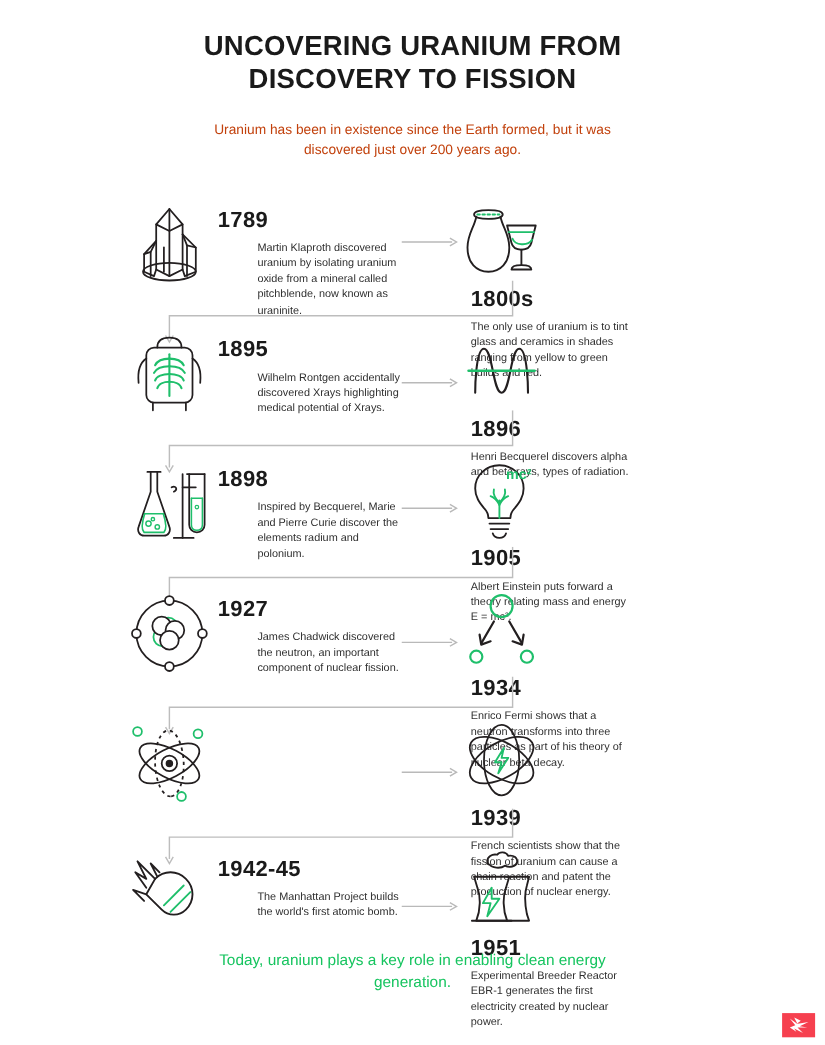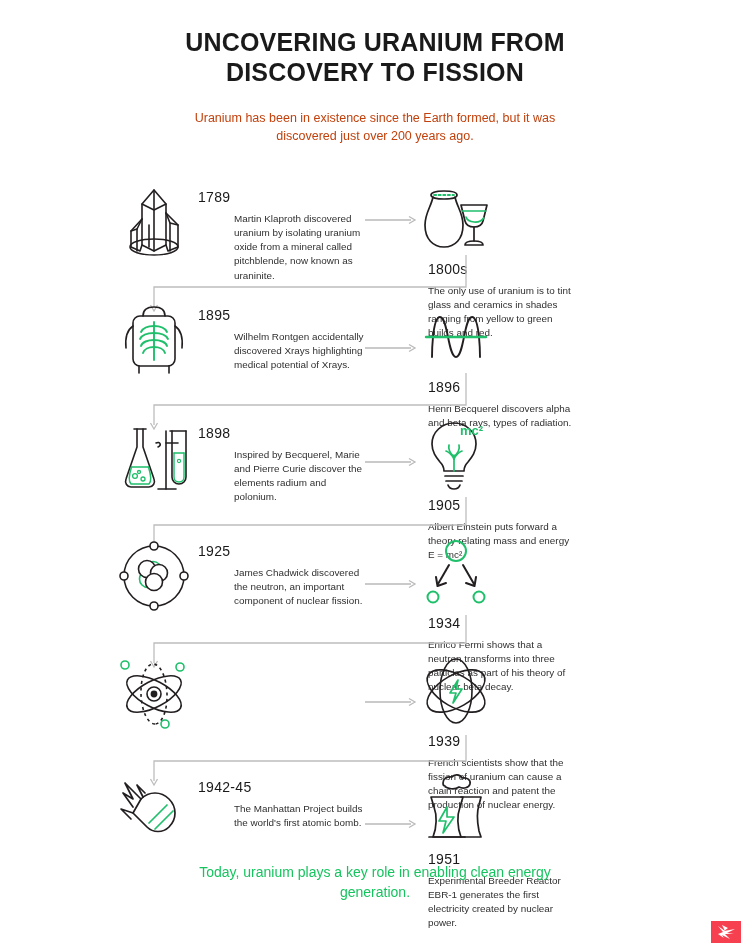--- a/index.html
+++ b/index.html
@@ -66,22 +66,22 @@
     display: flex;
     align-items: center;
     justify-content: center;
   }
   .icon-box svg { display: block; }
   .txt {
     padding-left: 8px;
     padding-top: 6px;
   }
   .year {
-    font-size: 14px;
-    font-weight: normal;
+    font-size: 20px;
+    font-weight: bold;
     color: #1a1a1a;
     margin: 0 0 7px 0;
     letter-spacing: 0.3px;
   }
   .desc {
     font-size: 9.9px;
     line-height: 1.42;
     color: #2f2f2f;
     margin: 0;
     max-width: 150px;
@@ -320,21 +320,21 @@
             <circle cx="5" cy="35" r="4" fill="#ffffff"></circle>
             <circle cx="65" cy="35" r="4" fill="#ffffff"></circle>
             <circle cx="34" cy="29" r="8.5" stroke="#1fbf6b"></circle>
             <circle cx="29" cy="38" r="8.5" stroke="#1fbf6b"></circle>
             <circle cx="28" cy="28" r="8.5" fill="#ffffff"></circle>
             <circle cx="40" cy="32" r="8.5" fill="#ffffff"></circle>
             <circle cx="35" cy="41" r="8.5" fill="#ffffff"></circle>
           </svg>
         </div>
         <div class="txt">
-          <div class="year">1925</div>
+          <div class="year">1927</div>
           <p class="desc">James Chadwick discovered the neutron, an important component of nuclear fission.</p>
         </div>
       </div>
 
       <svg class="h-arrow" style="top:42px;" viewBox="0 0 52 10">
         <line x1="0" y1="5" x2="46" y2="5" stroke="#b9b9b9" stroke-width="1.3"></line>
         <path d="M44 1.5 L50 5 L44 8.5" fill="none" stroke="#b9b9b9" stroke-width="1.3"></path>
       </svg>
 
       <div class="cell right">

